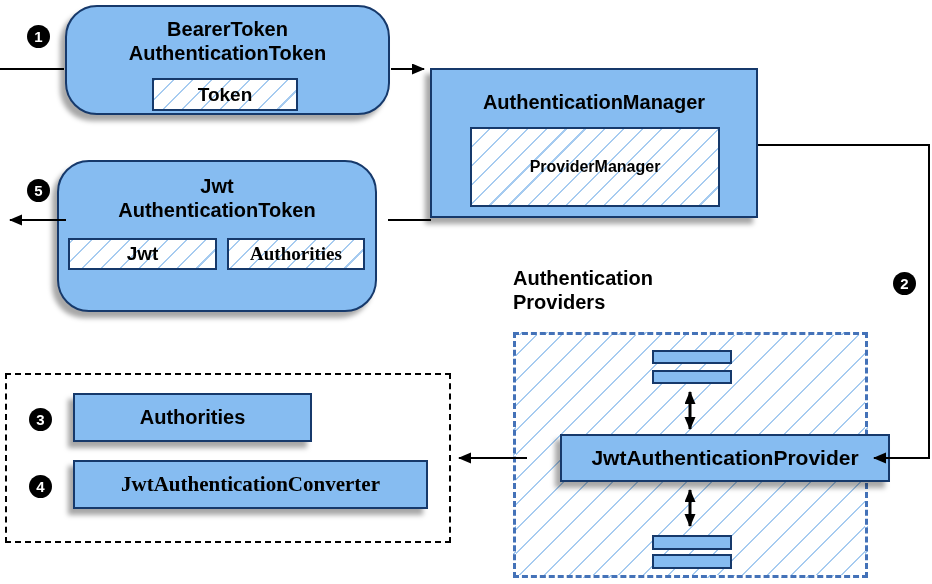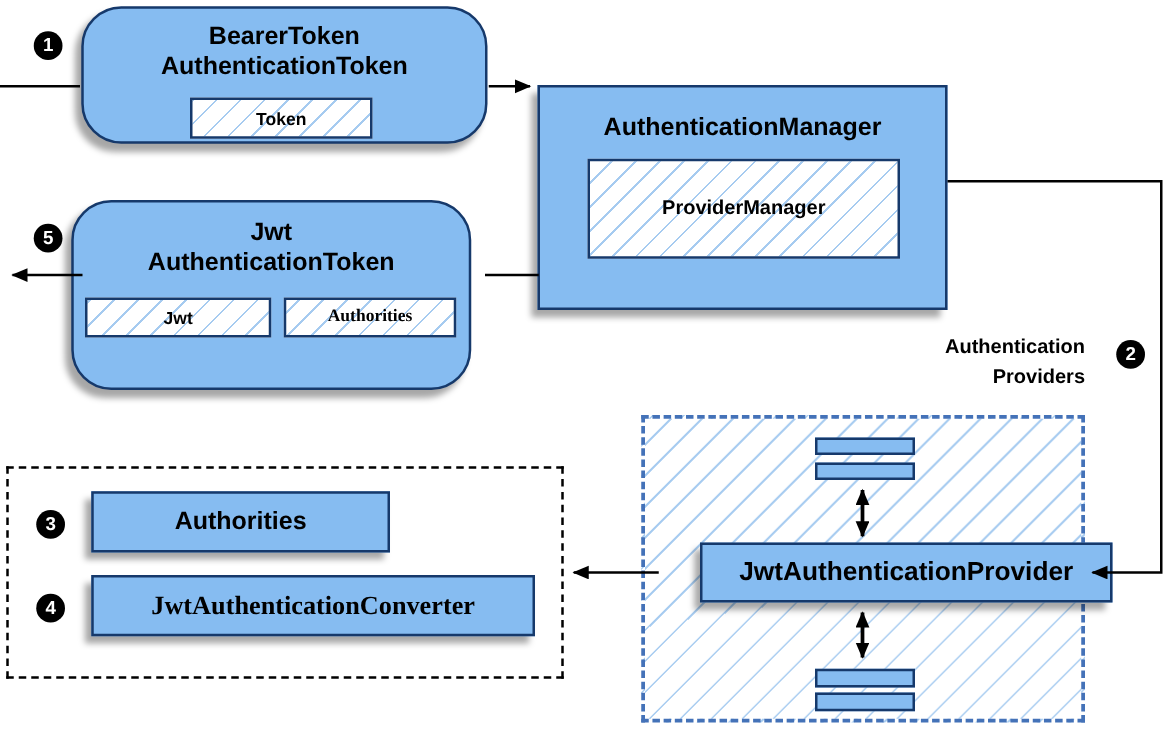--- a/index.html
+++ b/index.html
@@ -15,38 +15,38 @@
   .rounded{border-radius:32px;}
   .node-title{width:100%;text-align:center;font-size:20px;line-height:24px;}
   .center-label{
     position:absolute;inset:0;display:flex;align-items:center;justify-content:center;
     text-align:center;font-size:21px;
   }
   .chip{
     position:absolute;box-sizing:border-box;border:2px solid #16396B;
     background-color:#ffffff;
     background-image:repeating-linear-gradient(-45deg,transparent 0px,transparent 12px,#A6CBF0 12px,#A6CBF0 13.5px);
-    display:flex;align-items:center;justify-content:center;font-size:14px;
+    display:flex;align-items:center;justify-content:center;font-size:19px;
   }
   .providers-box{
     position:absolute;box-sizing:border-box;
     border:3px dashed #4472B8;
     background-color:#ffffff;
     background-image:repeating-linear-gradient(-45deg,transparent 0px,transparent 16px,#A6CBF0 16px,#A6CBF0 17.5px);
   }
   .black-dashed-box{
     position:absolute;box-sizing:border-box;
     border:2px dashed #000000;background:#ffffff;
   }
   .mini-rect{
     position:absolute;box-sizing:border-box;width:80px;height:14px;
     background:#86BCF1;border:2px solid #16396B;
   }
   .group-title{
-    position:absolute;text-align:right;font-size:16px;line-height:24px;
+    position:absolute;text-align:left;font-size:20px;line-height:24px;
   }
   .badge{
     position:absolute;width:23px;height:23px;border-radius:50%;
     background:#000;color:#fff;display:flex;align-items:center;justify-content:center;
     font-size:15px;line-height:1;
   }
   .overlay{position:absolute;left:0;top:0;width:932px;height:584px;pointer-events:none;}
 </style>
 </head>
 <body>
@@ -80,21 +80,21 @@
   </div>
 
   <div class="node rounded" style="left:65px;top:5px;width:325px;height:110px;">
     <div class="node-title" style="margin-top:10px;">
       <div>BearerToken</div>
       <div>AuthenticationToken</div>
     </div>
     <div class="chip" style="left:85px;top:71px;width:146px;height:33px;">Token</div>
   </div>
 
-  <div class="node" style="left:430px;top:68px;width:328px;height:180px;">
+  <div class="node" style="left:430px;top:68px;width:328px;height:150px;">
     <div class="node-title" style="margin-top:20px;">AuthenticationManager</div>
     <div class="chip" style="left:38px;top:57px;width:250px;height:80px;font-size:16px;">ProviderManager</div>
   </div>
 
   <div class="node rounded" style="left:57px;top:160px;width:320px;height:152px;">
     <div class="node-title" style="margin-top:12px;">
       <div>Jwt</div>
       <div>AuthenticationToken</div>
     </div>
     <div class="chip" style="left:9px;top:76px;width:149px;height:32px;">Jwt</div>

